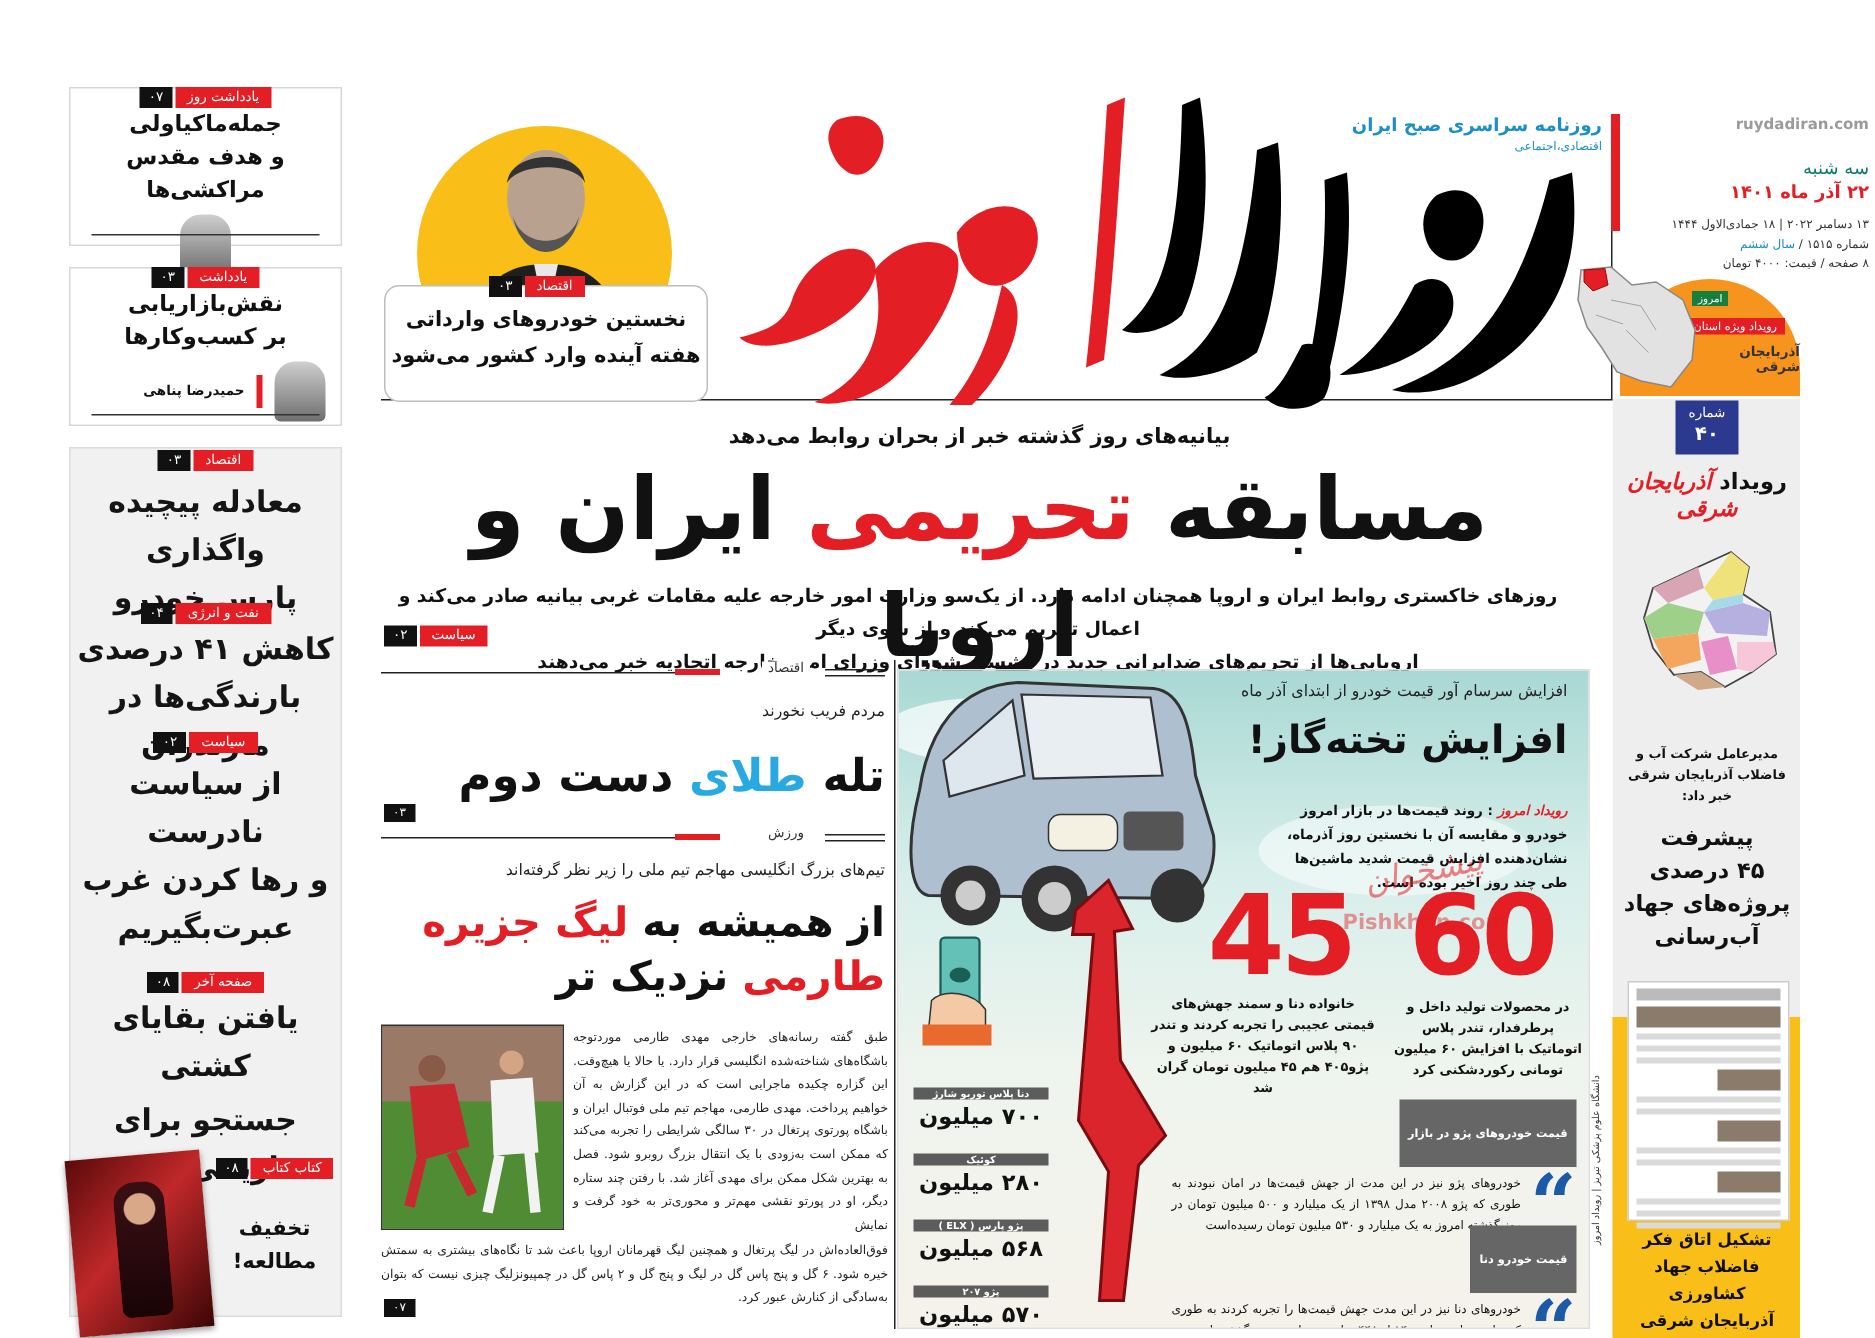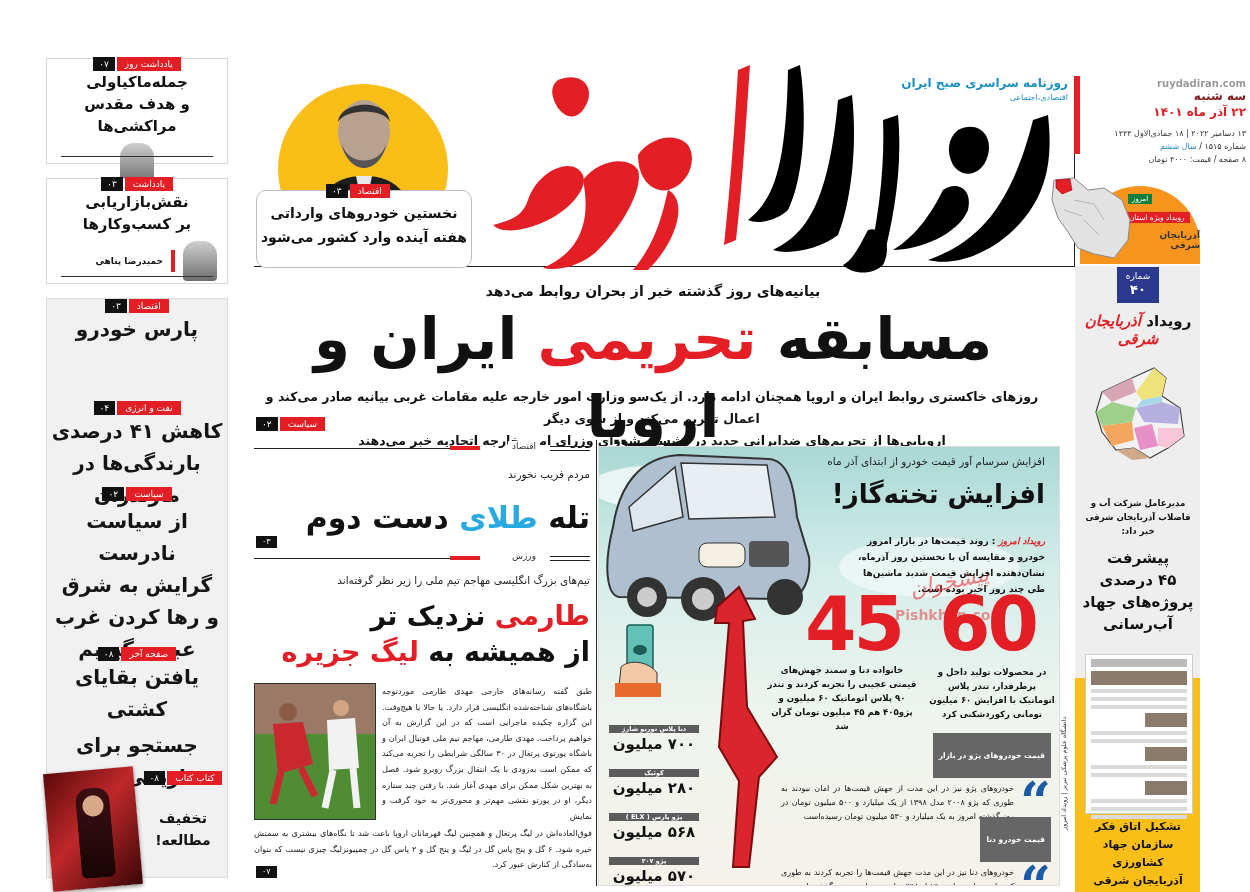--- a/index.html
+++ b/index.html
@@ -31,21 +31,21 @@
   .logo { left: 488px; top: 60px; width: 580px; height: 215px; }
   .hline { height: 1px; background: #222; }
   .vline { width: 1px; background: #222; }
   .tagline { left: 900px; top: 76px; width: 168px; text-align: right; }
   .tagline .t1 { font-size: 12px; font-weight: bold; color: #1b8fc6; }
   .tagline .t2 { font-size: 8px; color: #1b8fc6; margin-top: 3px; }
   .redbar { left: 1074px; top: 76px; width: 6px; height: 78px; background: #e31e24; }
 
   .dateblk { left: 1086px; top: 78px; width: 160px; text-align: right; }
   .dateblk .site { font-size: 10px; color: #9a9a9a; font-weight: bold; }
-  .dateblk .day { font-size: 12px; color: #7f1d1d; font-weight: bold; margin-top: 0; }
+  .dateblk .day { font-size: 12px; color: #0f766e; font-weight: normal; margin-top: 16px; }
   .dateblk .date { font-size: 12px; color: #e31e24; font-weight: bold; margin-top: 2px; }
   .dateblk .meta { font-size: 8px; color: #333; margin-top: 8px; line-height: 13px; }
   .dateblk .meta .hl { color: #1b8fc6; }
 
   .province-disc { left: 1080px; top: 186px; width: 120px; height: 78px; background: #f7941d; border-radius: 60px 60px 0 0; }
   .iran-map { left: 1044px; top: 170px; width: 96px; height: 92px; }
 
   
   .yellow-disc { left: 278px; top: 84px; width: 170px; height: 170px; border-radius: 50%; background: #f9be17; overflow: hidden; }
   .person { position: absolute; left: 40px; top: 10px; width: 92px; height: 160px; }
@@ -220,39 +220,39 @@
   <div class="note-line"></div>
 </div>
 
 <div class="abs briefs"></div>
 
 <div class="abs brief" style="left:46px; top:294px; width:182px;">
   <span class="tag">
       <span class="lbl">اقتصاد</span>
       <span class="num">۰۳</span>
     </span>
+  <div class="title" style="margin-top:4px;">معادله پیچیده واگذاری</div>
   <div class="title">پارس خودرو</div>
 </div>
 
 <div class="abs brief" style="left:46px; top:396px; width:182px;">
   <span class="tag">
       <span class="lbl">نفت و انرژی</span>
       <span class="num">۰۴</span>
     </span>
   <div class="title" style="margin-top:0;">کاهش ۴۱ درصدی</div>
   <div class="title">بارندگی‌ها در مازندران</div>
 </div>
 
 <div class="abs brief" style="left:46px; top:482px; width:182px;">
   <span class="tag">
       <span class="lbl">سیاست</span>
       <span class="num">۰۲</span>
     </span>
   <div class="title" style="margin-top:4px;">از سیاست نادرست</div>
-  <div class="title">گرایش به شرق</div>
   <div class="title">و رها کردن غرب</div>
   <div class="title">عبرت‌بگیریم</div>
 </div>
 
 <div class="abs brief" style="left:46px; top:642px; width:182px;">
   <span class="tag">
       <span class="lbl">صفحه آخر</span>
       <span class="num">۰۸</span>
     </span>
   <div class="title">یافتن بقایای کشتی</div>
@@ -302,22 +302,22 @@
 <div class="abs numtag" style="left:256px; top:536px;">۰۳</div>
 
 <div class="abs sec-rule" style="left:254px; top:552px; width:336px;">
   <div class="l"></div>
     <div class="r"></div>
     <div class="dbl"></div>
   <div class="name">ورزش</div>
 </div>
 <div class="abs story-kicker" style="left:254px; top:574px; width:336px;">تیم‌های بزرگ انگلیسی مهاجم تیم ملی را زیر نظر گرفته‌اند</div>
 <div class="abs story-head" style="left:254px; top:598px; width:336px; font-size:27px; line-height:36px;">
+  <div><span>از همیشه به</span> <span class="red">لیگ جزیره</span></div>
   <div><span class="red">طارمی</span> <span>نزدیک تر</span></div>
-  <div><span>از همیشه به</span> <span class="red">لیگ جزیره</span></div>
 </div>
 
 <div class="abs sports-photo">
   <svg width="122" height="137" viewBox="0 0 122 137">
     <rect x="0" y="0" width="122" height="50" fill="#9a7a66"></rect>
     <rect x="0" y="50" width="122" height="87" fill="#4f8c34"></rect>
     <circle cx="35" cy="28" r="9" fill="#8a5a44"></circle>
     <path d="M20 40 L50 38 L60 80 L25 90 Z" fill="#c9282f"></path>
     <path d="M28 88 L20 120 M48 84 L62 112" stroke="#c9282f" stroke-width="7"></path>
     <circle cx="88" cy="24" r="8" fill="#d3a585"></circle>
@@ -437,16 +437,16 @@
     <div class="img" style="width:40%;"></div>
     <div class="row"></div>
   <div class="row"></div>
     <div class="img" style="width:40%;"></div>
     <div class="row"></div>
   <div class="row"></div>
     <div class="row"></div>
 </div>
 <div class="abs reg-bottom">
   <div>تشکیل اتاق فکر</div>
-  <div>سازمان جهاد کشاورزی</div>
+  <div>فاضلاب جهاد کشاورزی</div>
   <div>آذربایجان شرقی</div>
 </div>
 <div class="abs vertical-credit">دانشگاه علوم پزشکی تبریز | رویداد امروز</div>
 
 </body></html>

